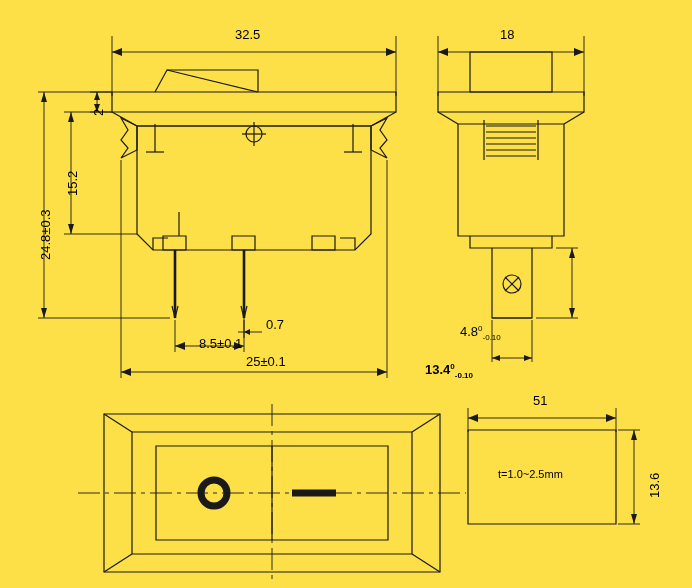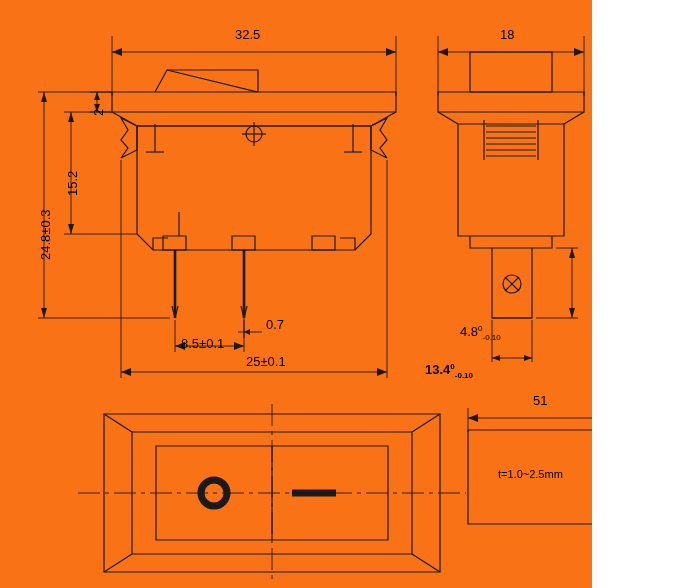--- a/index.html
+++ b/index.html
@@ -6,24 +6,24 @@
     margin: 0;
     padding: 0;
     background: #ffffff;
   }
   body {
     font-family: "Liberation Sans", sans-serif;
     color: #000000;
   }
   #sheet {
     position: relative;
-    width: 592px;
+    width: 692px;
     height: 588px;
     overflow: hidden;
-    background: #f97316;
+    background: #fde047;
   }
   .dim-label {
     position: absolute;
     font-size: 13px;
     line-height: 1;
     color: #000;
     white-space: nowrap;
   }
   .dim-label .sup {
     font-size: 8px;
@@ -242,21 +242,21 @@
   <div class="dim-label" style="left:235px; top:28px;">32.5</div>
 
   <div class="dim-label rot" style="left:92px; top:116px;">2</div>
 
   <div class="dim-label rot" style="left:66px; top:196px;">15.2</div>
 
   <div class="dim-label rot" style="left:39px; top:260px;">24.8±0.3</div>
 
   <div class="dim-label" style="left:266px; top:318px;">0.7</div>
 
-  <div class="dim-label" style="left:181px; top:337px;">8.5±0.1</div>
+  <div class="dim-label" style="left:175px; top:337px;padding-left:24px;">8.5±0.1</div>
 
   <div class="dim-label" style="left:222px; top:355px;margin-left:24px;">25±0.1</div>
 
   <div class="dim-label" style="left:500px; top:28px;">18</div>
 
   <div class="dim-label" style="left:460px; top:325px;">
     <span>4.8</span><span class="sup">0</span><span class="sub">-0.10</span>
   </div>
 
   <div class="dim-label" style="left:425px; top:363px;font-weight:bold;">

